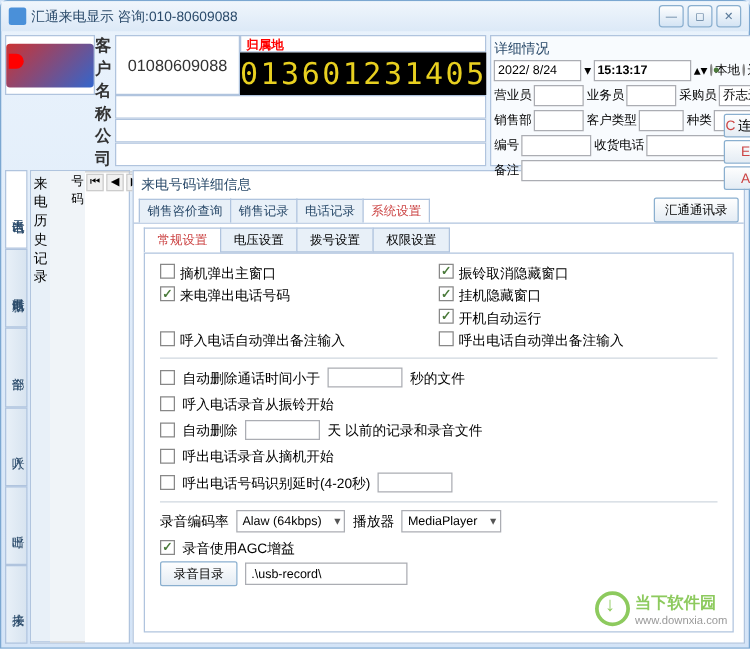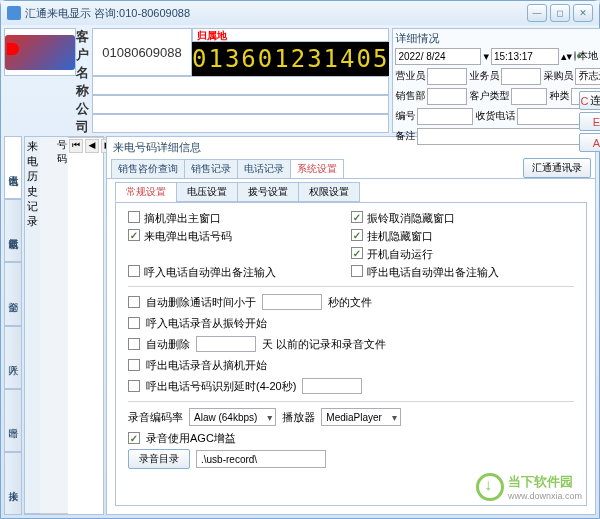--- a/index.html
+++ b/index.html
@@ -113,23 +113,23 @@
         <div class="cust-inputs">
           <input style="">
           <input style="">
           <input style="">
         </div>
       </div>
 
       <div class="detail-area" style="position:relative">
         <div class="detail-title">详细情况</div>
         <div class="detail-row">
-          <input style="width: 86px;" value="2022/ 8/24">
+          <input style="width: 70px;" value="2022/ 8/24">
             <span>▾</span>
-          <input style="width: 68px;" value="15:13:17">
+          <input style="width: 78px; font-weight: bold;" value="15:13:17">
             <span>▴▾</span>
           <span class="radio on"></span>
             <span class="lbl">本地</span>
           <span class="radio"></span>
             <span class="lbl">远程</span>
           <input style="width: 60px;" value="2011/12/ 5">
         </div>
         <div class="detail-row">
           <span class="lbl">营业员</span>
             <input style="width: 40px;">

